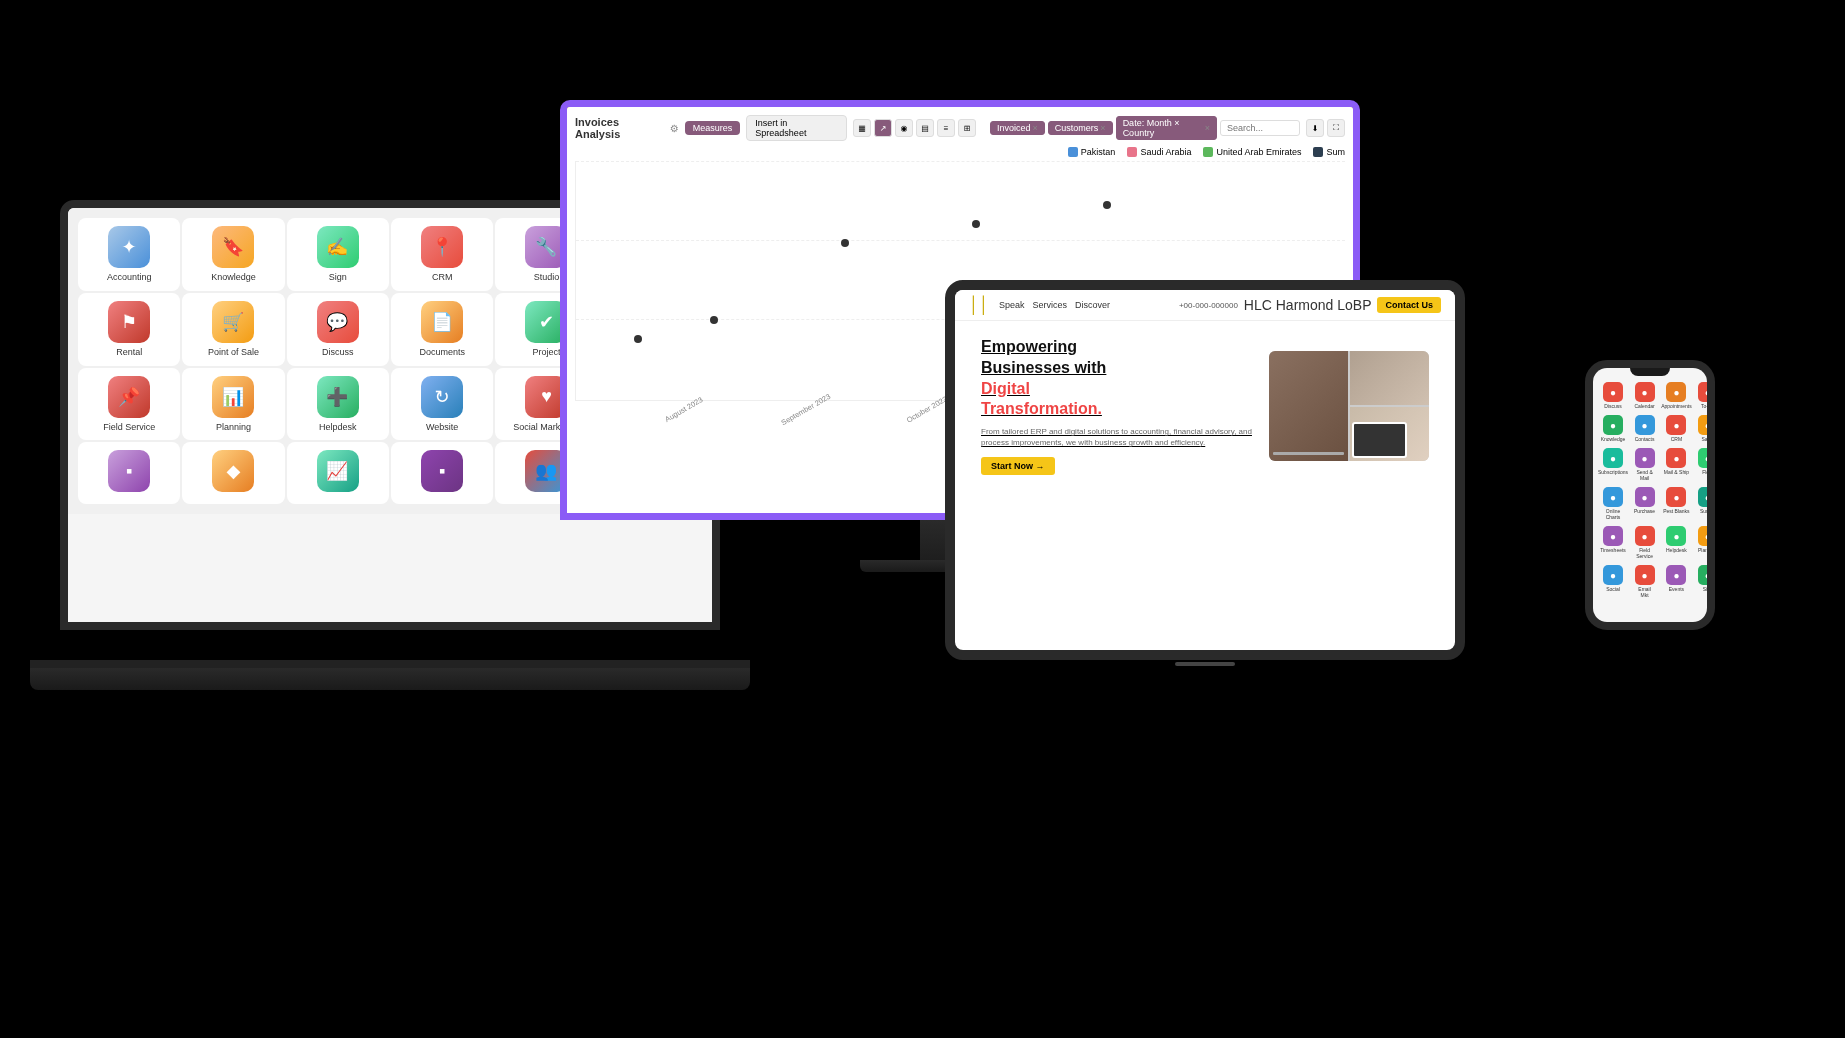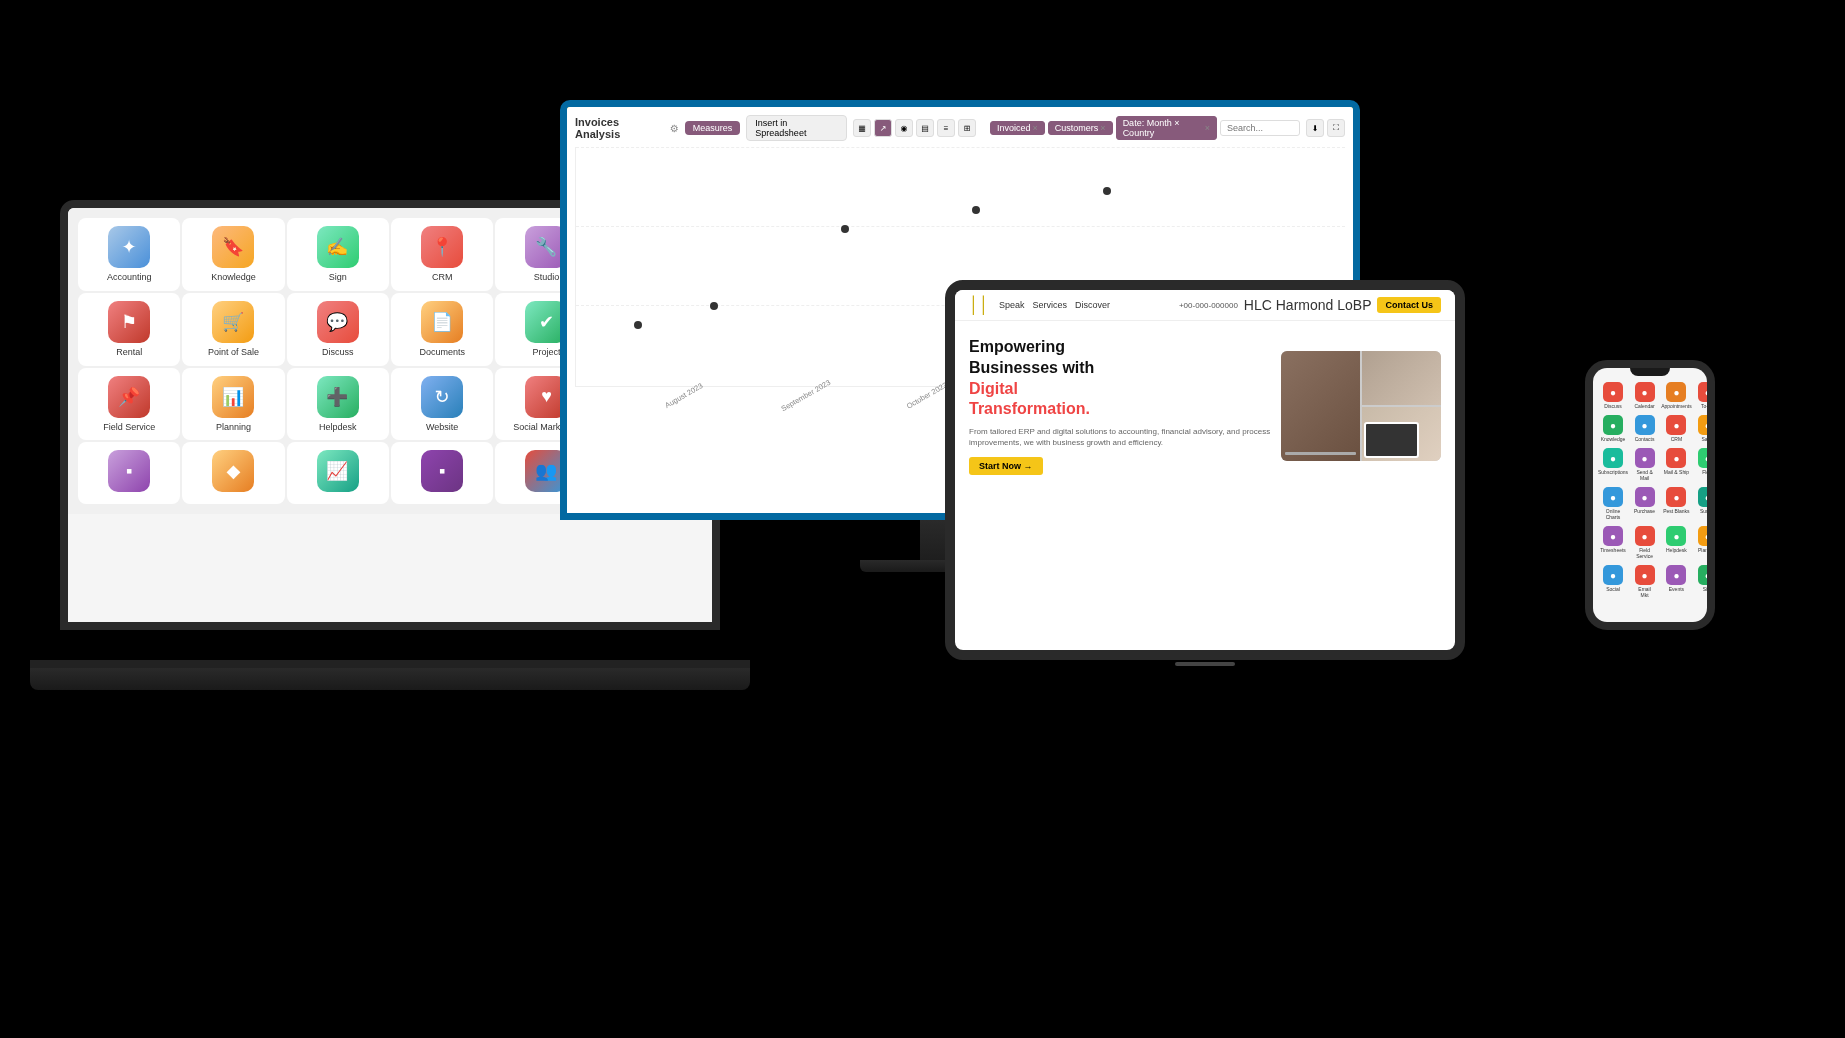--- a/index.html
+++ b/index.html
@@ -91,21 +91,21 @@
       position: absolute;
       left: 560px;
       top: 100px;
       width: 800px;
     }
     .monitor-screen {
       width: 800px;
       height: 420px;
       background: #fde047;
       border-radius: 10px 10px 0 0;
-      border: 7px solid #0369a1;
+      border: 7px solid #8b5cf6;
       overflow: hidden;
     }
     .monitor-screen-inner {
       width: 100%;
       height: 100%;
       background: white;
       overflow: hidden;
     }
     .monitor-stand {
       width: 80px;
@@ -225,22 +225,23 @@
     .nav-contact {
       margin-left: auto;
       background: #f5c518;
       padding: 3px 8px;
       border-radius: 3px;
       font-size: 9px;
       font-weight: 600;
     }
     .website-hero {
       display: flex;
-      padding: 16px 14px;
+      padding: 16px 26px;
       align-items: center;
+      text-decoration: underline;
     }
     .hero-text { flex: 1; }
     .hero-title { font-size: 16px; font-weight: 700; line-height: 1.3; color: #111; }
     .hero-title strong { color: #ef4444; }
     .hero-desc { font-size: 8px; color: #666; margin: 6px 0; line-height: 1.4; }
     .hero-btn {
       background: #f5c518;
       padding: 4px 10px;
       border-radius: 3px;
       font-size: 9px;
@@ -487,20 +488,38 @@
             <div class="chip chip-purple">Customers <span class="chip-x">×</span></div>
             <div class="chip chip-purple">Date: Month × Country <span class="chip-x">×</span></div>
             <input style="border: 1px solid rgb(221, 221, 221); padding: 2px 6px; border-radius: 3px; font-size: 9px; width: 80px;" placeholder="Search...">
           </div>
           <div style="display:flex;gap:3px;margin-left:auto;">
             <div class="view-icon">⬇</div>
             <div class="view-icon">⛶</div>
           </div>
         </div>
 
+        <div class="chart-legend">
+          <div class="legend-item">
+            <div class="legend-dot" style="background:#4a90d9;"></div>
+            <span style="font-size:9px;">Pakistan</span>
+          </div>
+          <div class="legend-item">
+            <div class="legend-dot" style="background:#e8748a;"></div>
+            <span style="font-size:9px;">Saudi Arabia</span>
+          </div>
+          <div class="legend-item">
+            <div class="legend-dot" style="background:#5cb85c;"></div>
+            <span style="font-size:9px;">United Arab Emirates</span>
+          </div>
+          <div class="legend-item">
+            <div class="legend-dot" style="background:#2c3e50;"></div>
+            <span style="font-size:9px;">Sum</span>
+          </div>
+        </div>
 
         <div style="position:relative;height:240px;display:flex;">
 
 
           <div style="flex:1;position:relative;border-left:1px solid #eee;border-bottom:1px solid #eee;">
 
             <div style="position:absolute;top:0;left:0;right:0;border-top:1px dashed #eee;"></div>
             <div style="position:absolute;top:33%;left:0;right:0;border-top:1px dashed #eee;"></div>
             <div style="position:absolute;top:66%;left:0;right:0;border-top:1px dashed #eee;"></div>
 

